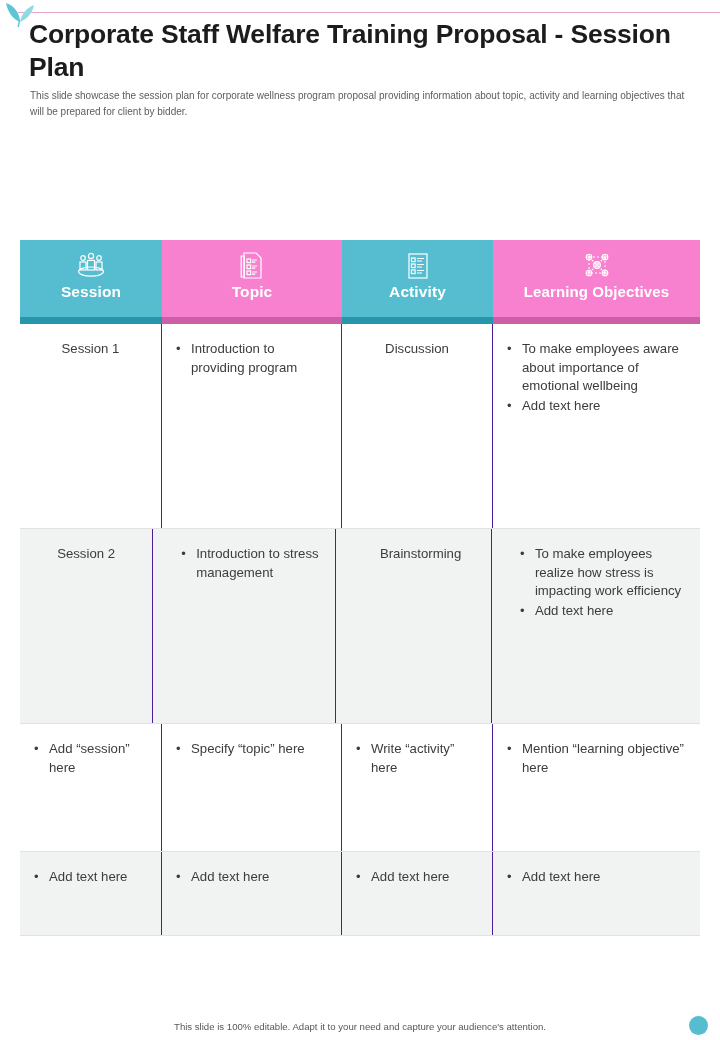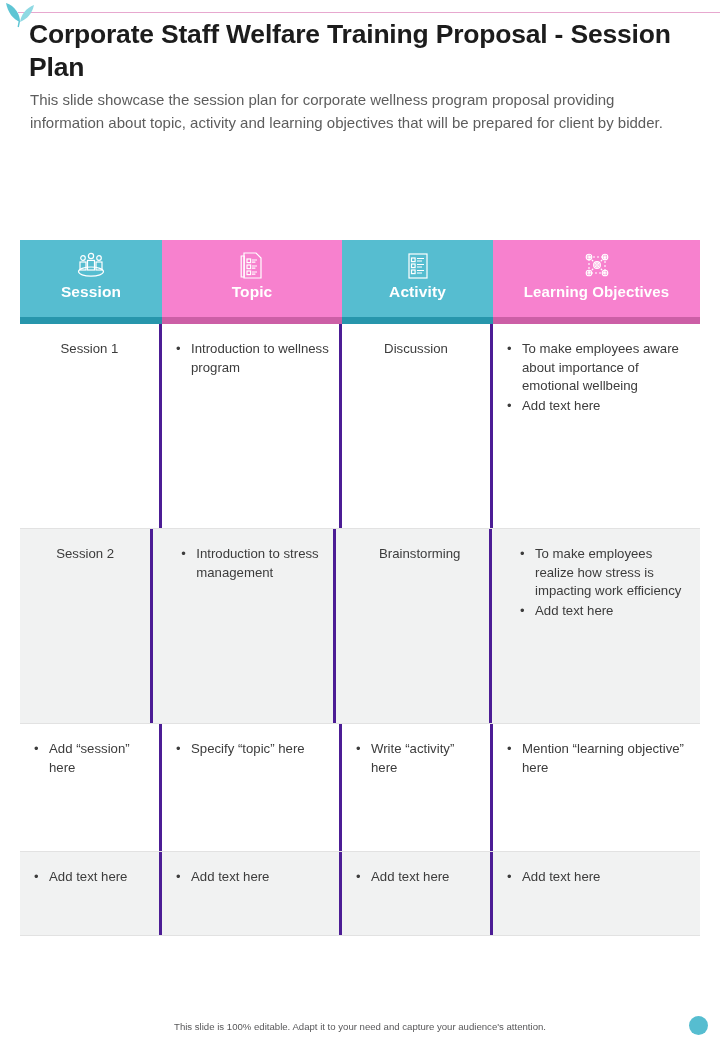--- a/index.html
+++ b/index.html
@@ -43,21 +43,21 @@
     font-weight: bold;
     color: #1c1c1c;
     line-height: 1.25;
     letter-spacing: -0.2px;
   }
   .slide-subtitle {
     position: absolute;
     left: 30px;
     top: 88px;
     width: 660px;
-    font-size: 15px;
+    font-size: 10px;
     color: #5d5d5d;
     line-height: 1.55;
   }
 
   
   .table {
     position: absolute;
     left: 20px;
     top: 240px;
     width: 680px;
@@ -117,21 +117,21 @@
   .body-row.r0 { height: 205px; background: #ffffff; }
   .body-row.r1 { height: 195px; background: #f1f2f2; gap: 14px; }
   .body-row.r2 { height: 128px; background: #ffffff; }
   .body-row.r3 { height: 84px;  background: #f1f2f2; }
 
   .cell {
     padding: 16px 10px 8px 14px;
     font-size: 13.2px;
     color: #3c3c3c;
     line-height: 1.42;
-    border-right: 3px solid #4c1d95;
+    border-right: 1px solid #4c1d95;
     overflow: hidden;
   }
   .cell:last-child { border-right: none; }
   .cell.center {
     display: flex;
     justify-content: center;
     padding-left: 8px;
     padding-right: 8px;
   }
   .cell.center .plain { text-align: center; }
@@ -260,21 +260,21 @@
     </div>
   </div>
 
   <div id="table-body">
       <div class="row body-row r0">
         <div class="cell c0 center">
           <div class="plain">Session 1</div>
         </div>
         <div class="cell c1">
           <ul class="bullets">
-            <li>Introduction to wellness program</li>
+            <li>Introduction to providing program</li>
           </ul>
         </div>
         <div class="cell c2 center">
           <div class="plain">Discussion</div>
         </div>
         <div class="cell c3">
           <ul class="bullets">
             <li>To make employees aware about importance of emotional wellbeing</li>
             <li>Add text here</li>
           </ul>

